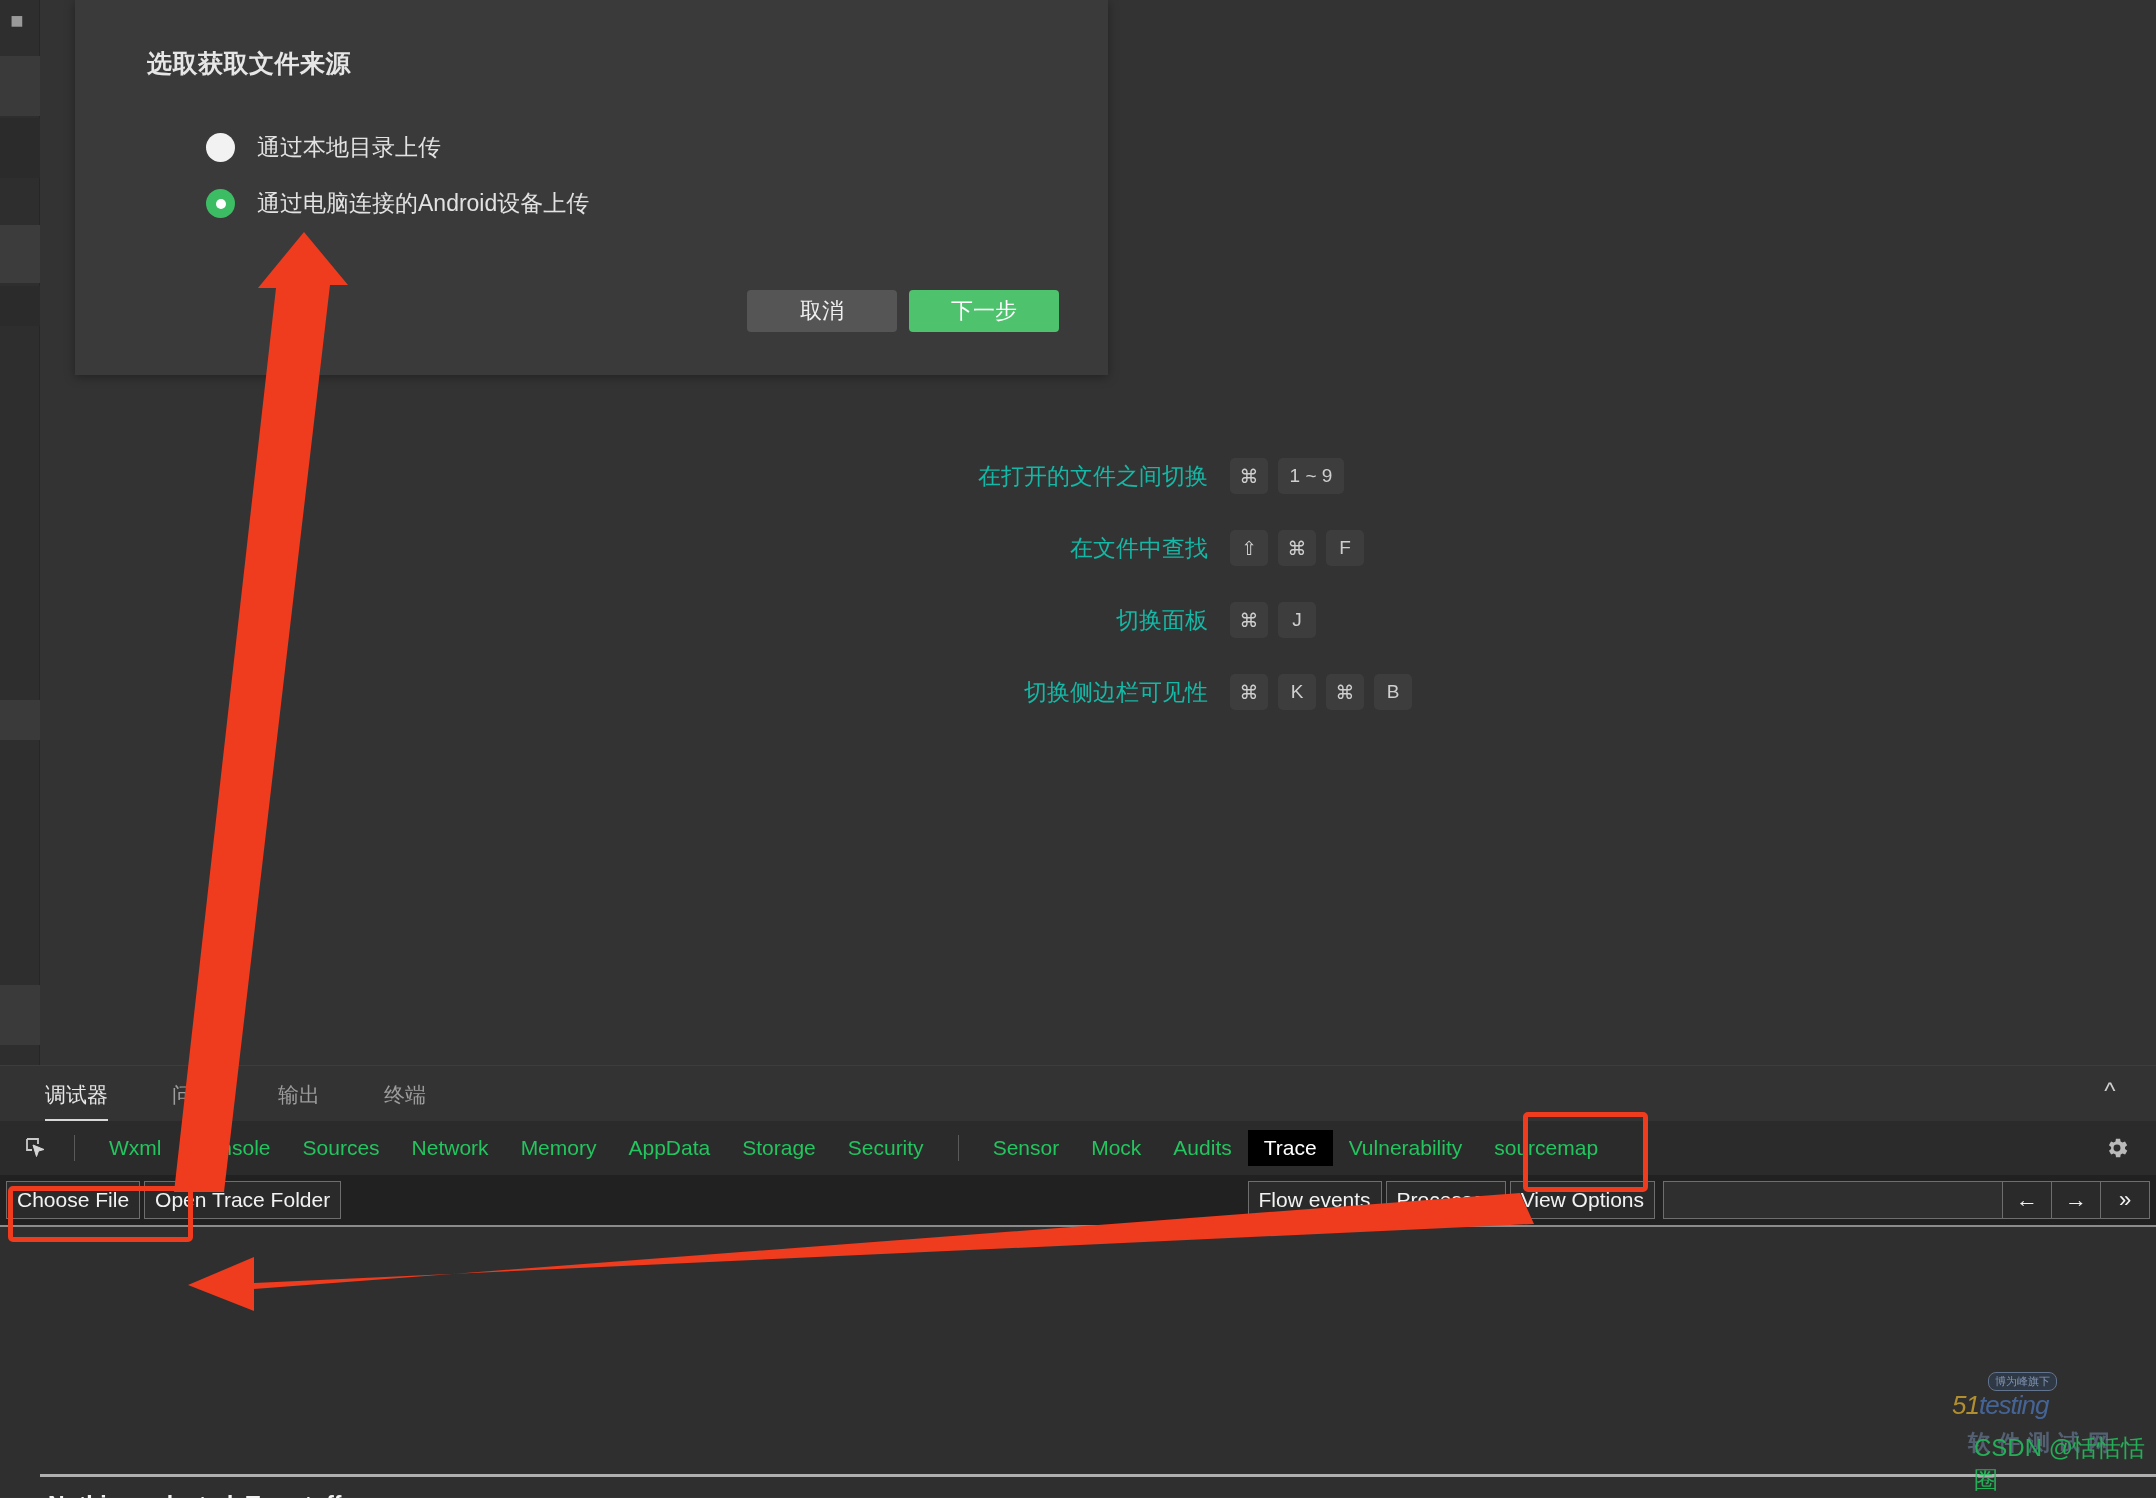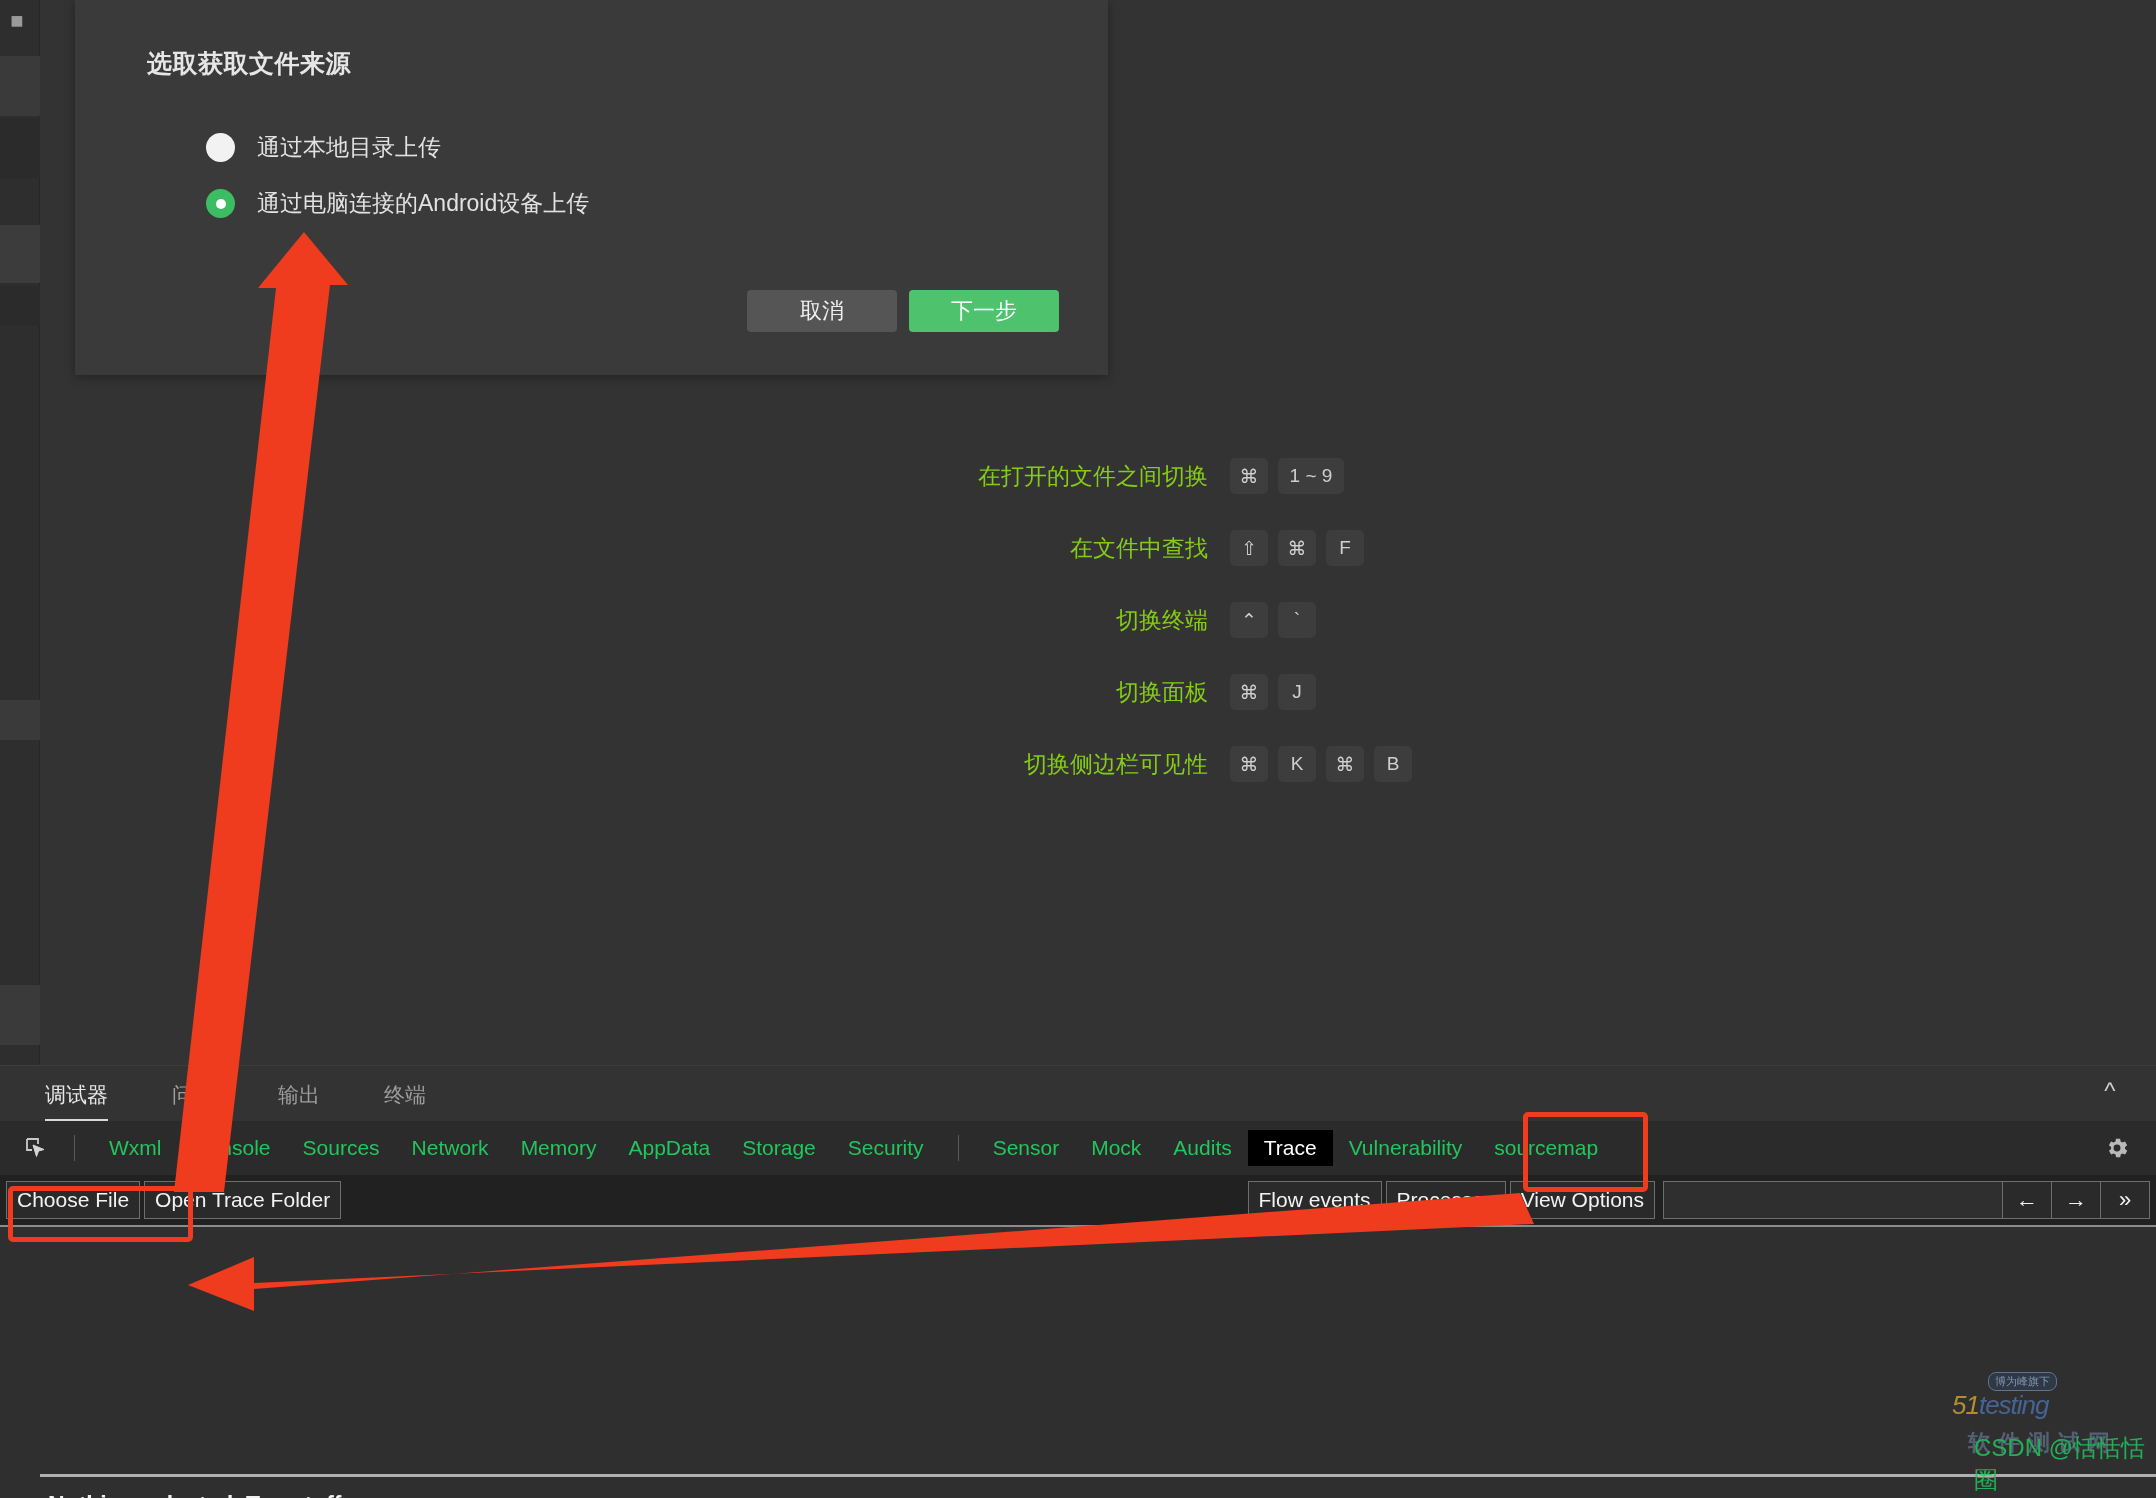--- a/index.html
+++ b/index.html
@@ -71,21 +71,21 @@
   .dlg-btn.primary { background: #4fc26e; color: #ffffff; }
 
   
   .shortcuts {
     position: absolute; left: 780px; top: 440px; width: 620px;
   }
   .sc-row {
     display: flex; align-items: center; justify-content: flex-end;
     height: 72px;
   }
-  .sc-label { font-size: 23px; color: #84cc16; margin-right: 22px; white-space: nowrap; }
+  .sc-label { font-size: 23px; color: #14b8a6; margin-right: 22px; white-space: nowrap; }
   .sc-keys { display: flex; align-items: center; gap: 10px; width: 210px; }
   .key {
     min-width: 38px; height: 36px; padding: 0 9px;
     background: #3d3d3d; border-radius: 5px; color: #cfcfcf;
     font-size: 19px; display: flex; align-items: center; justify-content: center;
   }
   .key.wide { min-width: 66px; }
 
   
   .panel {
@@ -239,27 +239,20 @@
 
       <div class="sc-row">
         <div class="sc-label">在文件中查找</div>
         <div class="sc-keys">
           <span class="key">⇧</span>
           <span class="key">⌘</span>
           <span class="key">F</span>
         </div>
       </div>
 
-      <div class="sc-row">
-        <div class="sc-label">切换终端</div>
-        <div class="sc-keys">
-          <span class="key">⌃</span>
-          <span class="key">`</span>
-        </div>
-      </div>
 
       <div class="sc-row">
         <div class="sc-label">切换面板</div>
         <div class="sc-keys">
           <span class="key">⌘</span>
           <span class="key">J</span>
         </div>
       </div>
 
       <div class="sc-row">

